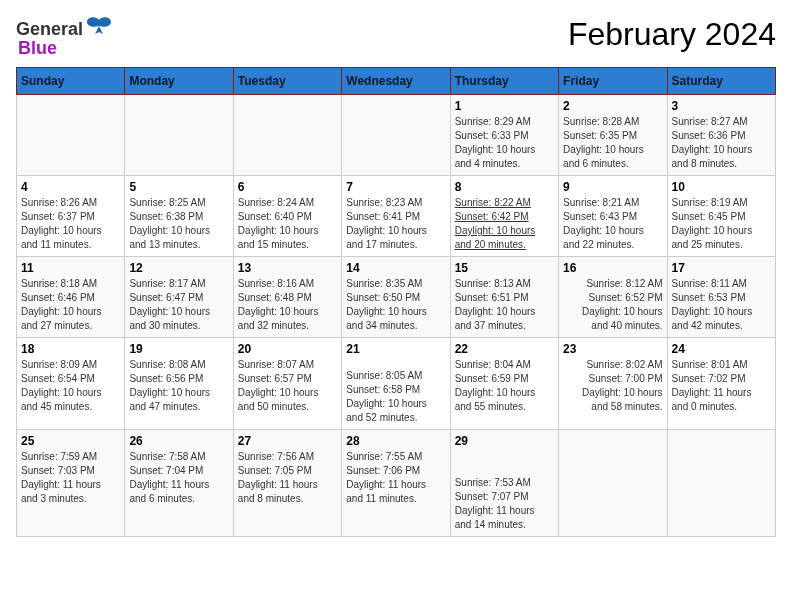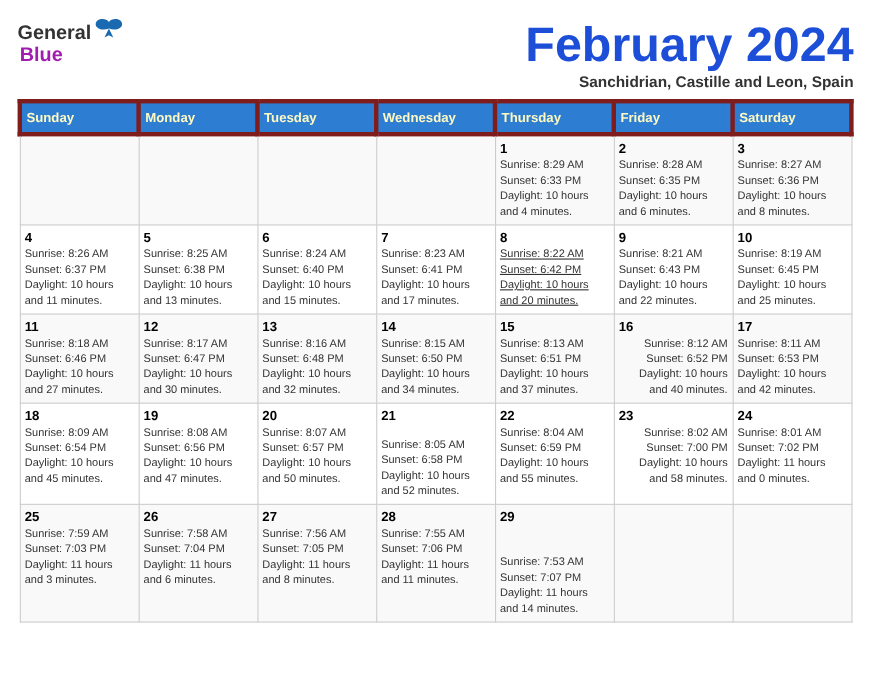--- a/index.html
+++ b/index.html
@@ -28,41 +28,41 @@
     }
     .logo-text-blue {
       font-size: 18px;
       font-weight: bold;
       color: #a21caf;
     }
     .title-area {
       text-align: right;
     }
     .month-title {
-      font-size: 44px;
-      font-weight: bold;
-      color: #1d4ed8;
+      font-size: 32px;
+      font-weight: normal;
+      color: #000000;
     }
     .location-title {
       font-size: 14px;
       font-weight: bold;
       color: #333;
     }
     table {
       width: 100%;
       border-collapse: collapse;
       font-size: 10.5px;
     }
     thead tr th {
       background-color: #2d7dd2;
-      color: #fef9c3;
+      color: #0f172a;
       padding: 6px 4px;
       text-align: left;
       font-size: 12px;
-      border: 4px solid #7f1d1d;
+      border: 1px solid #7f1d1d;
     }
     tbody tr td {
       border: 1px solid #ccc;
       vertical-align: top;
       padding: 4px;
       width: 14.28%;
       min-height: 80px;
       height: 80px;
     }
     tbody tr:nth-child(odd) td {
@@ -95,21 +95,20 @@
             <path d="M14 4 C16 0, 26 0, 26 6 C26 10, 20 12, 14 10 C8 12, 2 10, 2 6 C2 0, 12 0, 14 4Z" fill="#1a6ab1"></path>
             <path d="M14 10 L10 18 L14 16 L18 18 Z" fill="#1a6ab1"></path>
           </svg>
         </span>
       </div>
       <span class="logo-text-blue" style="margin-top:-4px; margin-left:2px;">Blue</span>
     </div>
   </div>
   <div class="title-area">
     <div class="month-title">February 2024</div>
-    <div class="location-title">Sanchidrian, Castille and Leon, Spain</div>
   </div>
 </div>
 
 <table>
   <thead>
     <tr>
     <th>Sunday</th>
         <th>Monday</th>
         <th>Tuesday</th>
         <th>Wednesday</th>
@@ -214,21 +213,21 @@
         </td>
         <td>
           <div class="day-number">13</div>
           <div class="day-info" style="white-space: pre-line;">Sunrise: 8:16 AM
 Sunset: 6:48 PM
 Daylight: 10 hours
 and 32 minutes.</div>
         </td>
         <td>
           <div class="day-number">14</div>
-          <div class="day-info" style="white-space: pre-line;">Sunrise: 8:15 AM
+          <div class="day-info" style="white-space: pre-line;">Sunrise: 8:35 AM
 Sunset: 6:50 PM
 Daylight: 10 hours
 and 34 minutes.</div>
         </td>
         <td>
           <div class="day-number">15</div>
           <div class="day-info" style="white-space: pre-line;">Sunrise: 8:13 AM
 Sunset: 6:51 PM
 Daylight: 10 hours
 and 37 minutes.</div>

